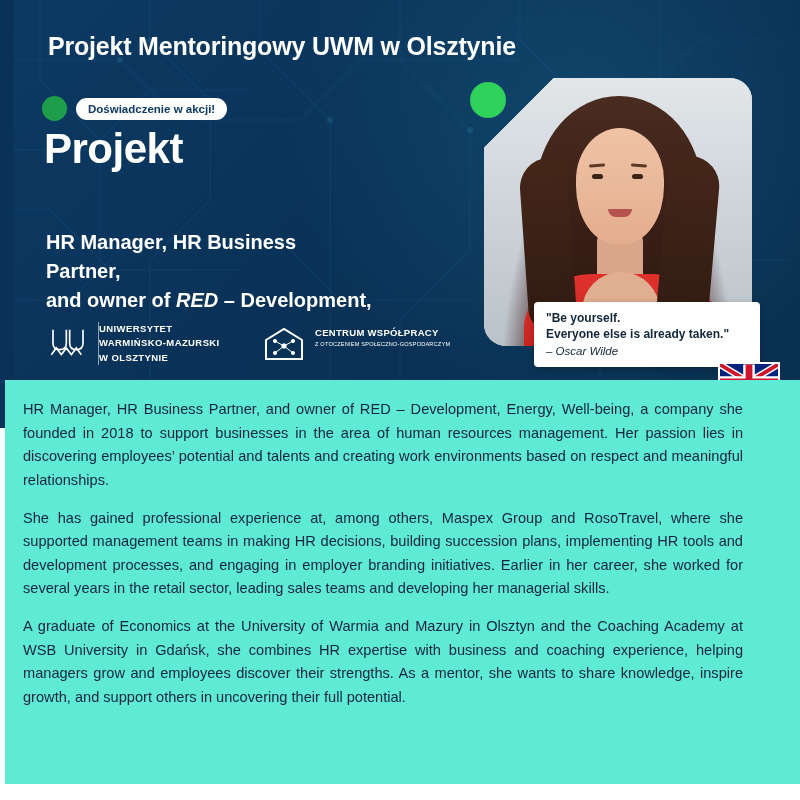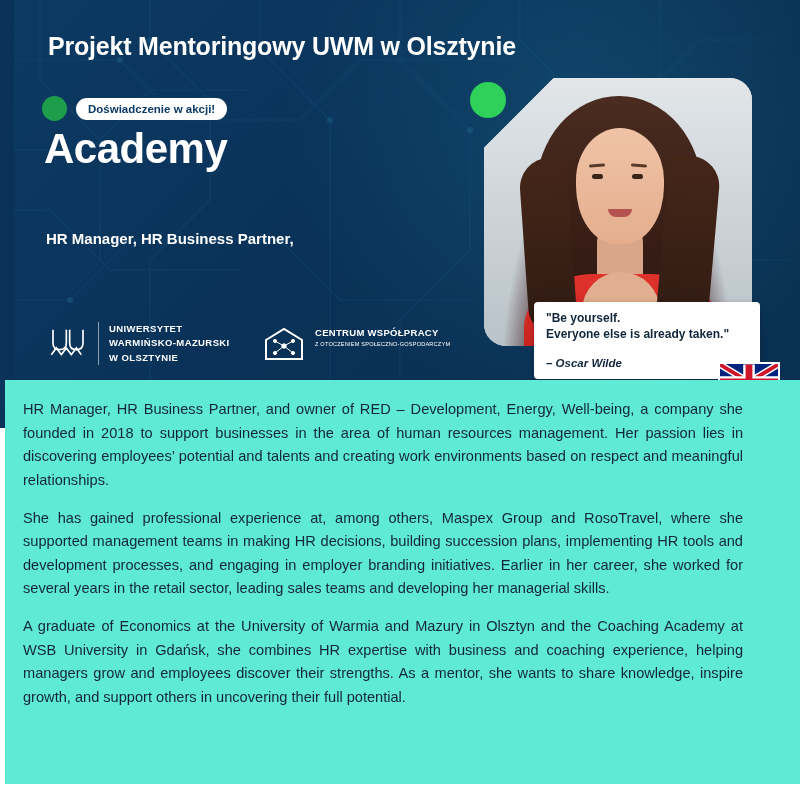--- a/index.html
+++ b/index.html
@@ -60,37 +60,36 @@
     color: #ffffff;
     font-size: 42px; font-weight: bold;
     line-height: 1.02;
     letter-spacing: -0.5px;
   }
   .person-name span { display: block; }
 
   .person-role {
     position: absolute; left: 46px; top: 228px;
     color: #ffffff;
-    font-size: 15px; font-weight: bold;
+    font-size: 20px; font-weight: bold;
     line-height: 1.45;
     width: 330px;
   }
   .person-role .ital { font-style: italic; }
 
   
   .logo-uwm {
     position: absolute; left: 48px; top: 322px;
     display: flex; align-items: center; gap: 10px;
   }
   .logo-uwm-mark { width: 40px; height: 34px; }
   .logo-uwm-text {
     color: #ffffff; font-size: 9.5px; font-weight: bold;
     line-height: 1.5; letter-spacing: 0.4px;
     border-left: 1px solid rgba(255,255,255,0.55);
-    padding-left: 10px;
   }
   .logo-uwm-text span { display: block; }
 
   .logo-ccg {
     position: absolute; left: 262px; top: 326px;
     display: flex; align-items: flex-start; gap: 9px;
   }
   .logo-ccg-mark { width: 44px; height: 36px; }
   .logo-ccg-text { color: #ffffff; line-height: 1.45; }
   .logo-ccg-text .l1 { font-size: 9.5px; font-weight: bold; letter-spacing: 0.3px; }
@@ -169,22 +168,22 @@
     width: 226px;
     background: #ffffff;
     border-radius: 4px;
     padding: 9px 12px 10px 12px;
     box-shadow: 0 2px 6px rgba(0,0,0,0.25);
   }
   .quote-text {
     color: #11263a; font-size: 12px; font-weight: bold; line-height: 1.32;
   }
   .quote-author {
-    color: #11263a; font-size: 11.5px; font-style: italic; font-weight: bold;
-    margin-top: 14px;
+    color: #11263a; font-size: 11.5px; font-style: italic; font-weight: normal;
+    margin-top: 2px;
   }
 
   .dot-green-big {
     position: absolute; left: 470px; top: 82px;
     width: 36px; height: 36px; border-radius: 50%;
     background: #2fd15a;
   }
   .dot-green-sm {
     position: absolute; left: 500px; top: 318px;
     width: 11px; height: 11px; border-radius: 50%;
@@ -259,25 +258,28 @@
     </svg>
 
     <div class="hero-left-stripe"></div>
 
     <div class="title">Projekt Mentoringowy UWM w Olsztynie</div>
 
     <div class="badge-dot"></div>
     <div class="badge">Doświadczenie w akcji!</div>
 
     <div class="person-name">
-      <span>Academy</span>
+      <span>Projekt</span>
     </div>
 
     <div class="person-role">
       <div>HR Manager, HR Business Partner,</div>
+      <div>
+        <span>and owner of </span><span class="ital">RED</span><span> – Development,</span>
+      </div>
     </div>
 
     <div class="logo-uwm">
       <svg class="logo-uwm-mark" viewBox="0 0 48 40">
         <g stroke="#ffffff" stroke-width="2" fill="none">
           <path d="M6 4 L6 20 Q6 28 14 28 Q22 28 22 20 L22 4"></path>
           <path d="M26 4 L26 20 Q26 28 34 28 Q42 28 42 20 L42 4"></path>
           <path d="M4 34 L10 26 L16 34 L22 26 L28 34 L34 26 L40 34"></path>
         </g>
       </svg>

